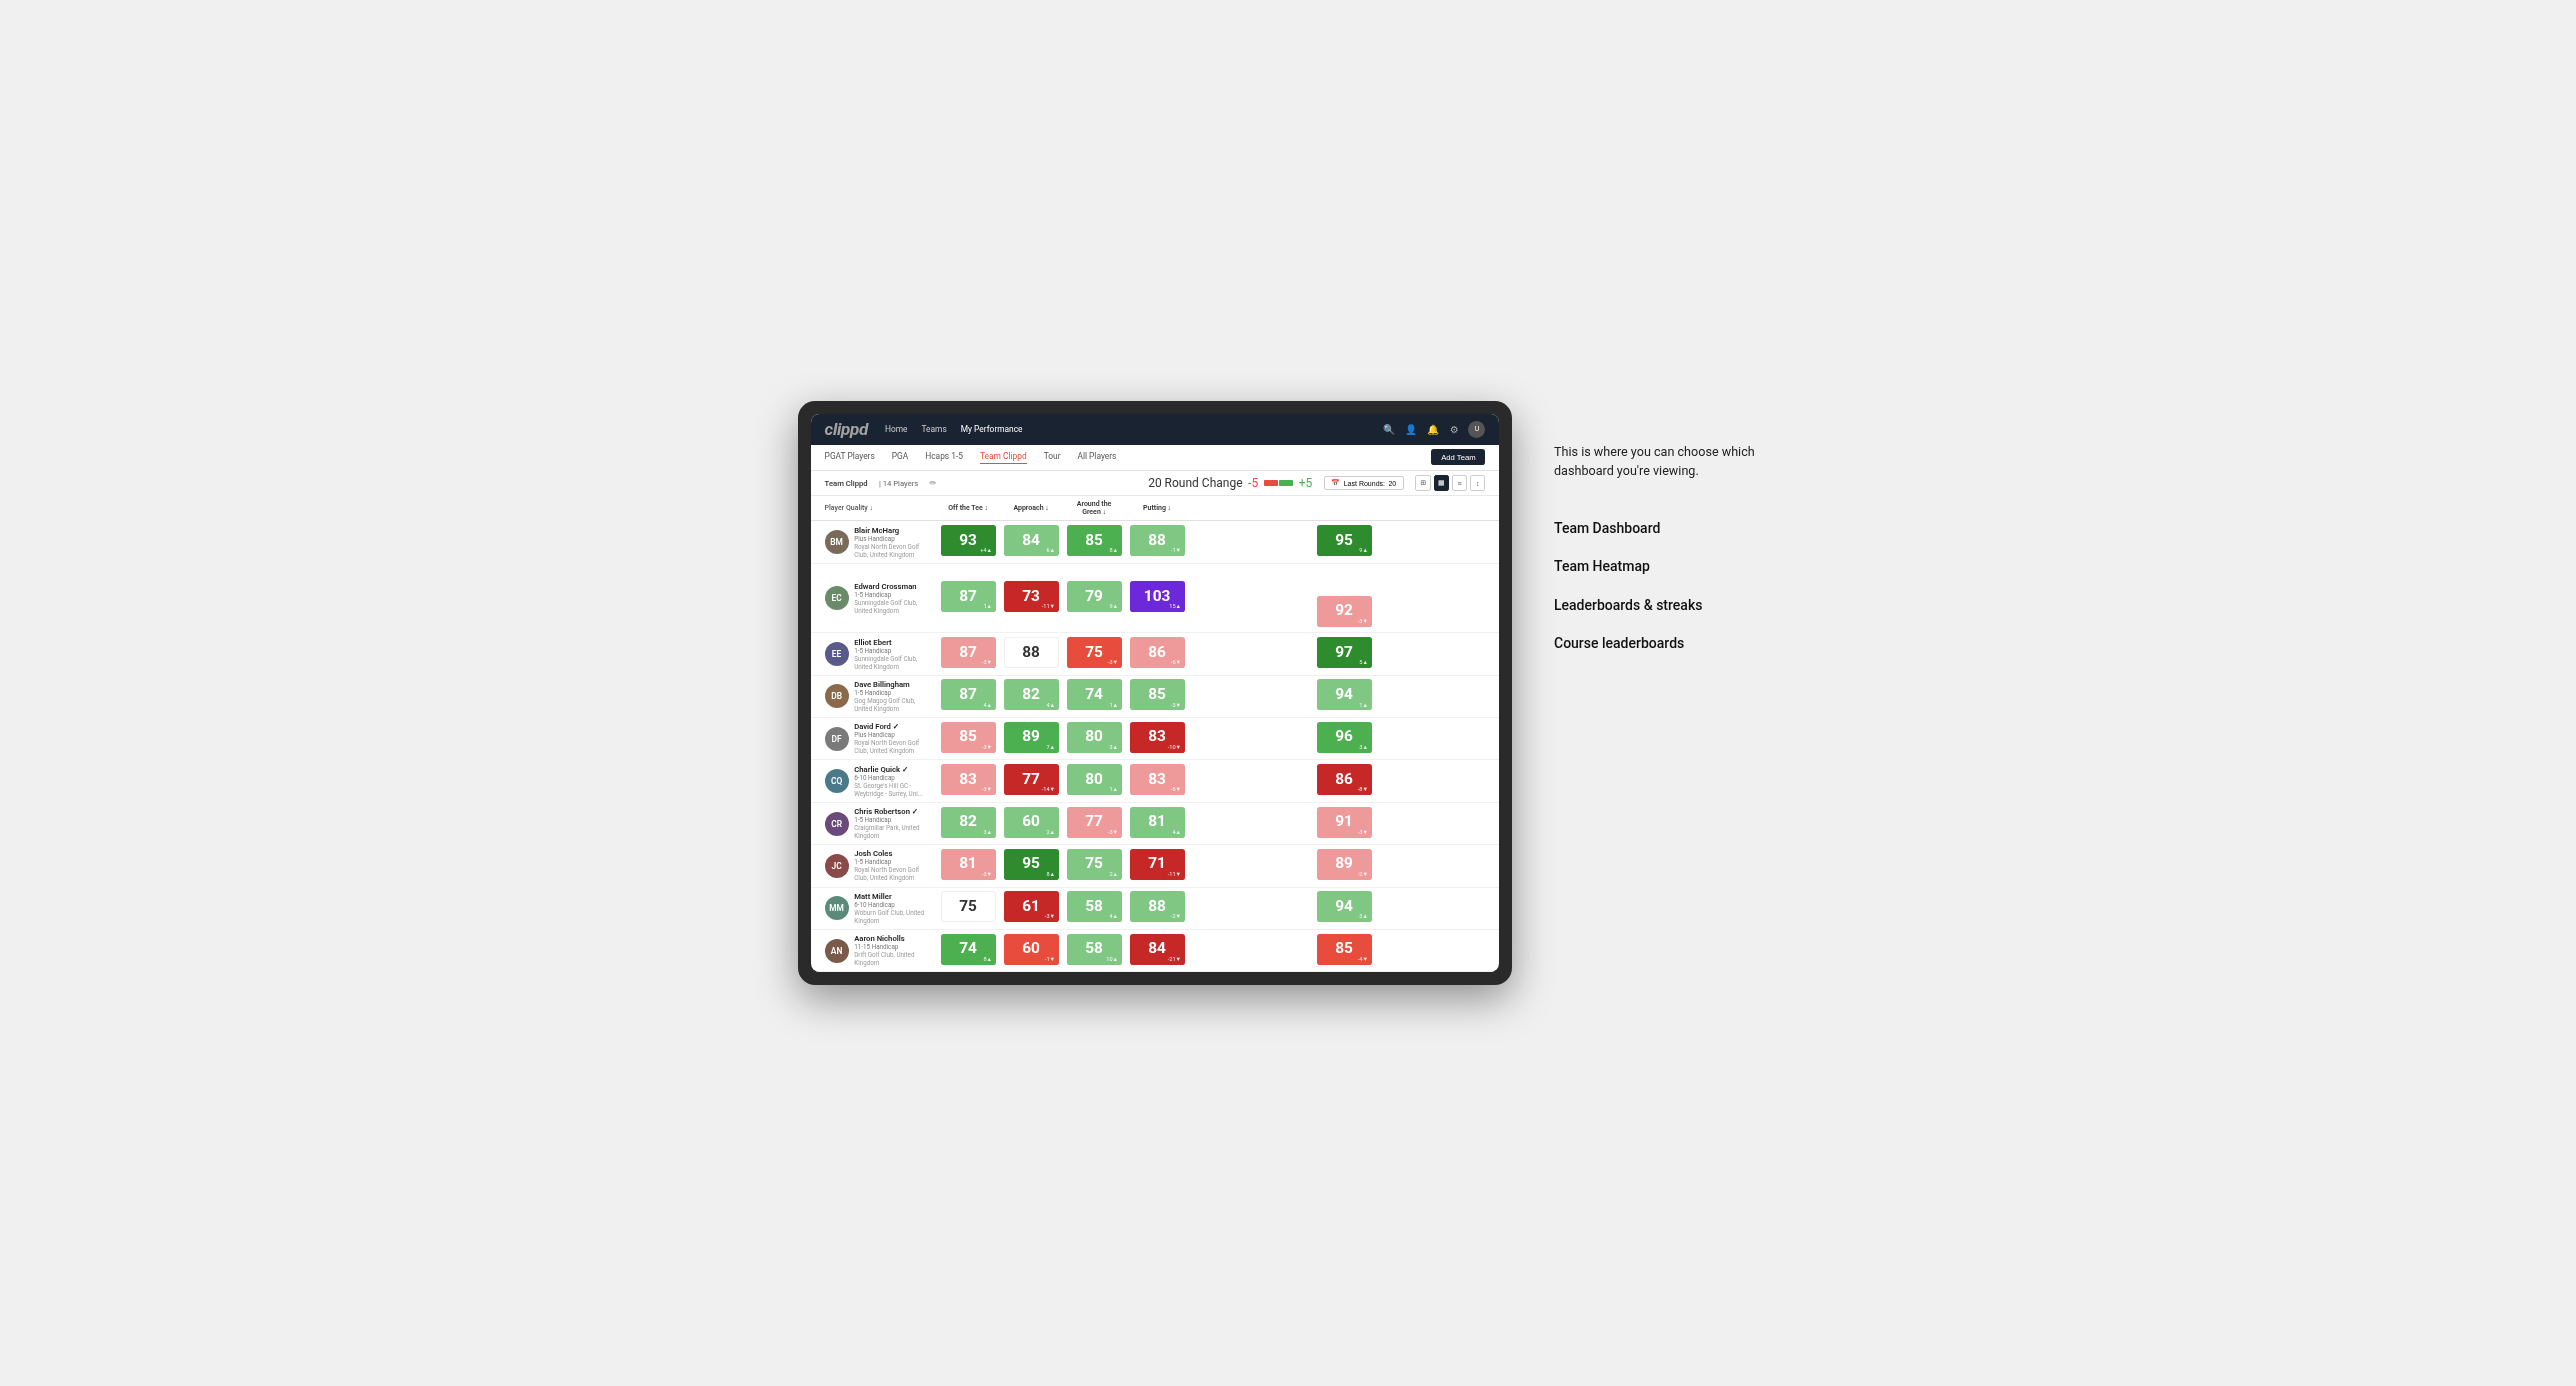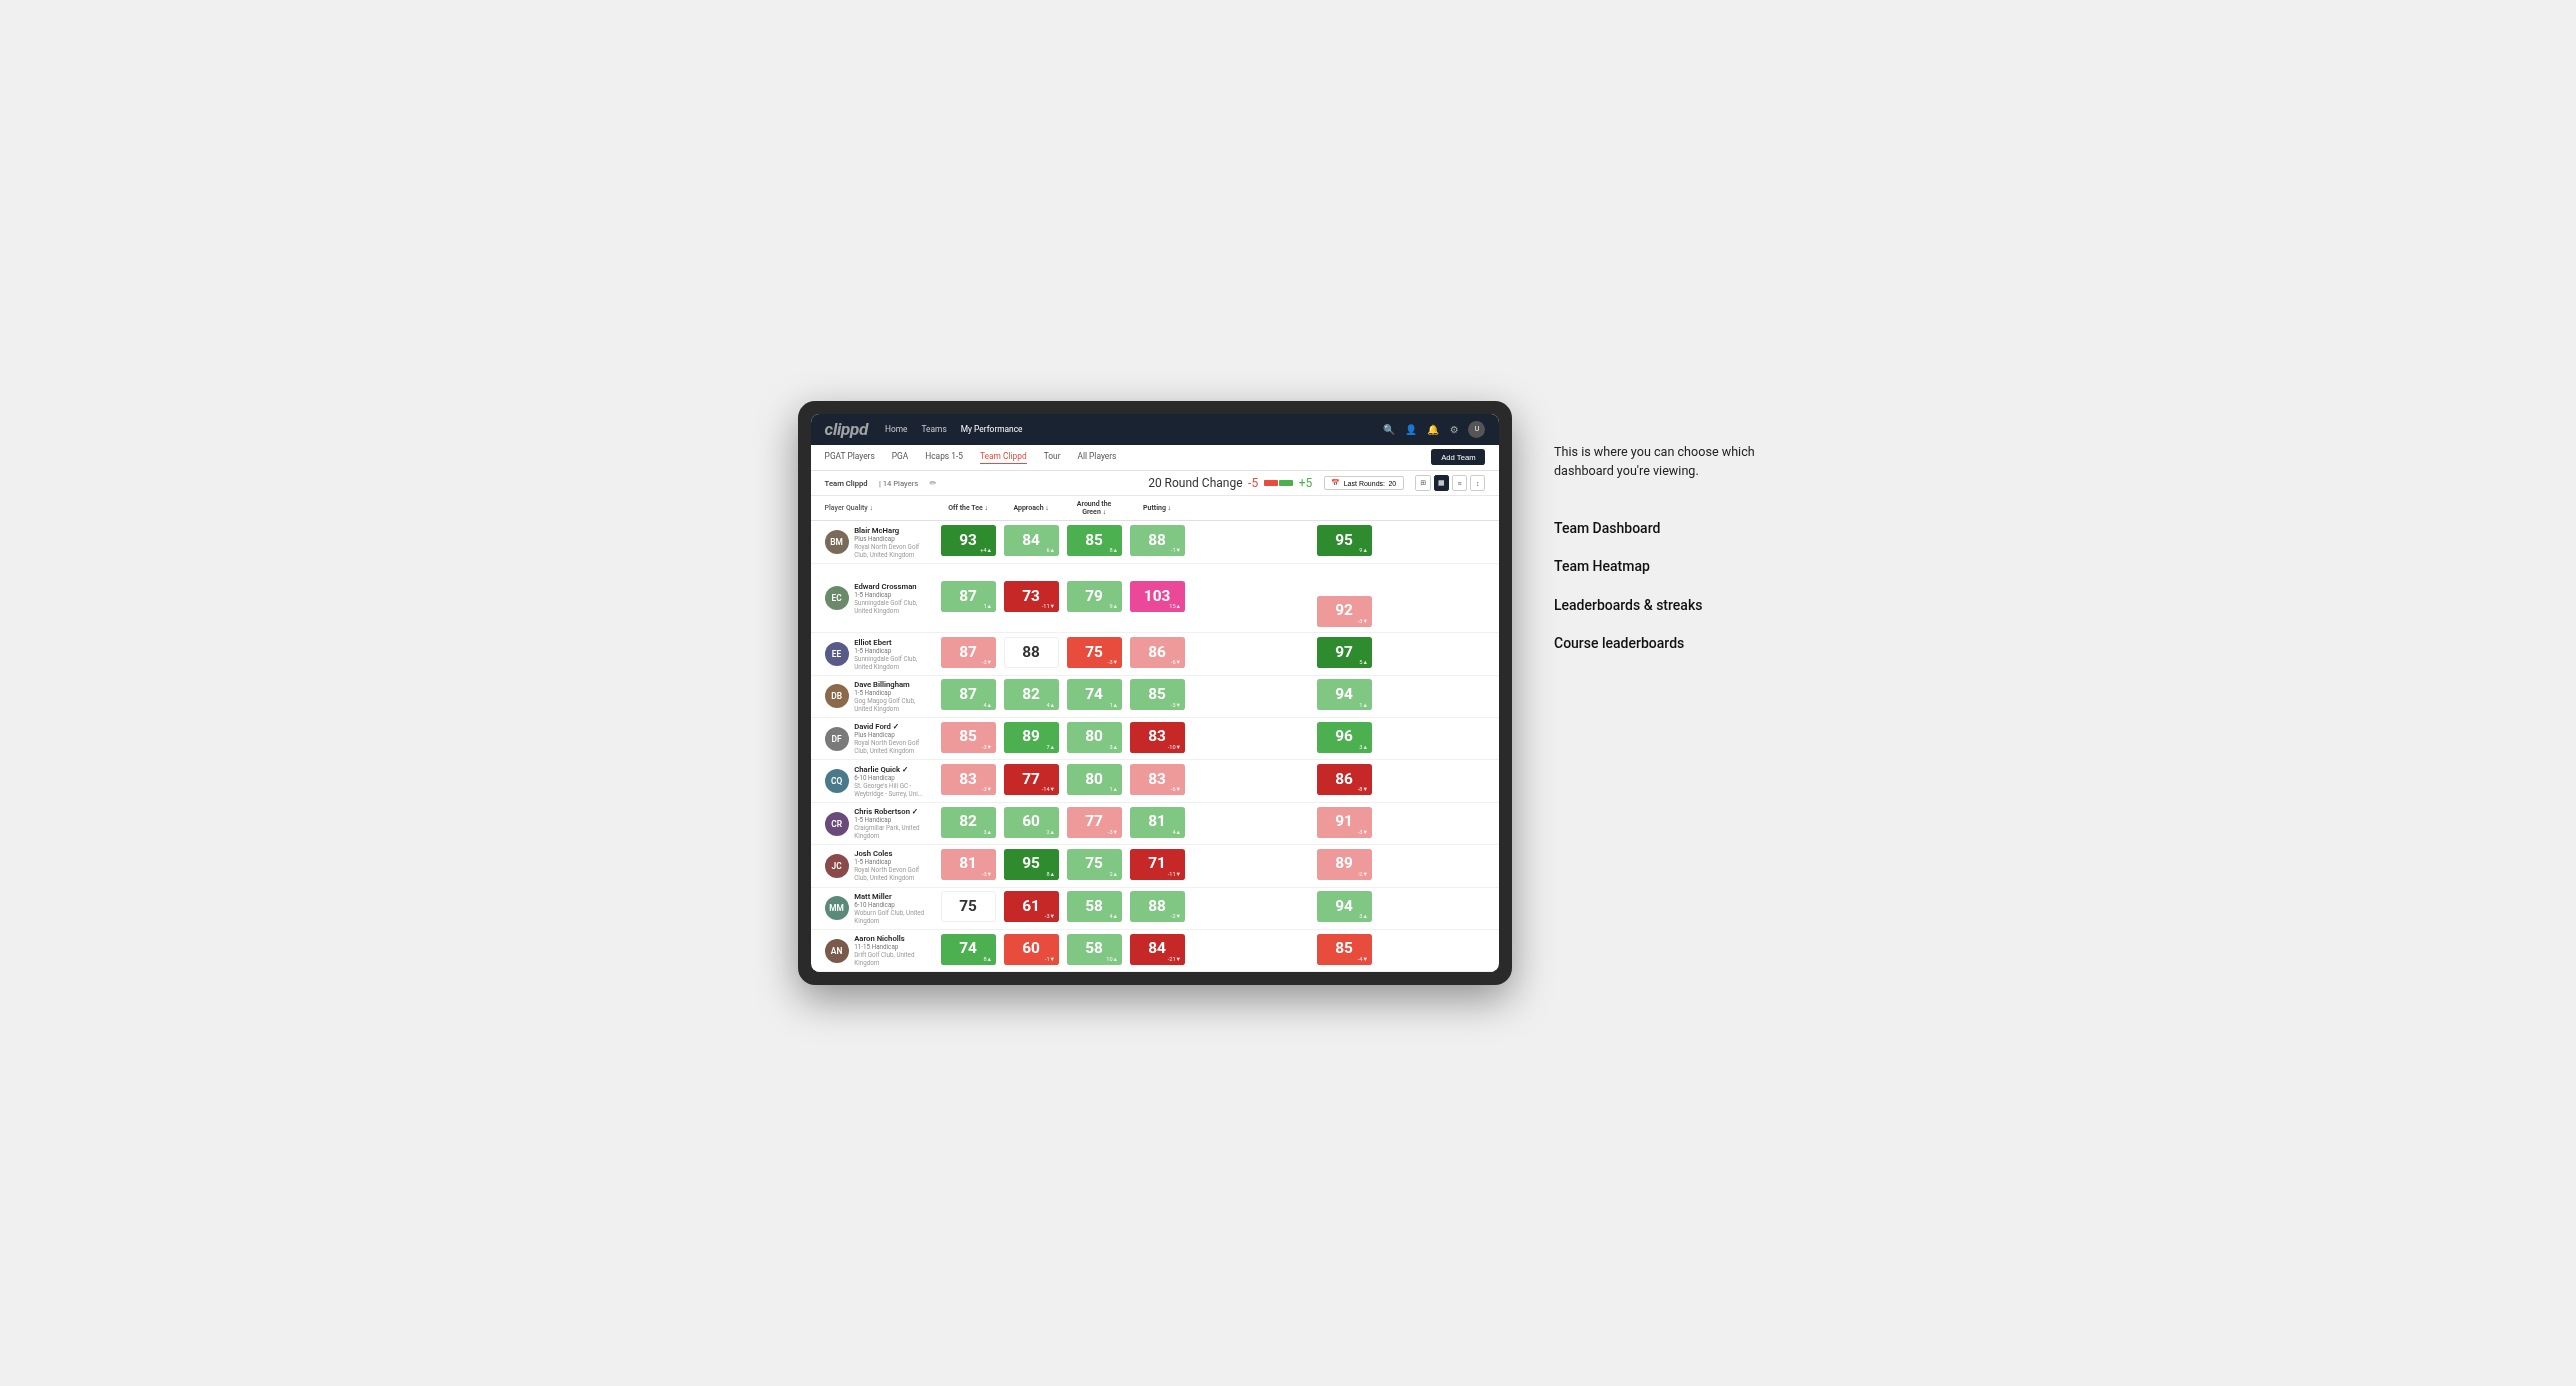--- a/index.html
+++ b/index.html
@@ -475,21 +475,21 @@
                   <span class="score-change" style="position: absolute; bottom: 2.8px; right: 3.5px; font-size: 5.6px; color: rgba(255, 255, 255, 0.9);">1▲</span>
                 </div></td>
               <td class="score-td"><div class="score-box" style="background: rgb(198, 40, 40); color: rgb(255, 255, 255); border: none;">
                   <span class="score-main">73</span>
                   <span class="score-change" style="position: absolute; bottom: 2.8px; right: 3.5px; font-size: 5.6px; color: rgba(255, 255, 255, 0.9);">-11▼</span>
                 </div></td>
               <td class="score-td"><div class="score-box" style="background: rgb(129, 199, 132); color: rgb(255, 255, 255); border: none;">
                   <span class="score-main">79</span>
                   <span class="score-change" style="position: absolute; bottom: 2.8px; right: 3.5px; font-size: 5.6px; color: rgba(255, 255, 255, 0.9);">9▲</span>
                 </div></td>
-              <td class="score-td"><div class="score-box" style="background: #ec4899; color: rgb(255, 255, 255); border: none; text-align: center;">
+              <td class="score-td"><div class="score-box" style="background: #6d28d9; color: rgb(255, 255, 255); border: none; text-align: center;">
                   <span class="score-main">103</span>
                   <span class="score-change" style="position: absolute; bottom: 2.8px; right: 3.5px; font-size: 5.6px; color: rgba(255, 255, 255, 0.9);">15▲</span>
                 </div></td>
               <td class="score-td"><div class="score-box" style="background: rgb(239, 154, 154); color: rgb(255, 255, 255); border: none; margin-top: 29px;">
                   <span class="score-main">92</span>
                   <span class="score-change" style="position: absolute; bottom: 2.8px; right: 3.5px; font-size: 5.6px; color: rgba(255, 255, 255, 0.9);">-3▼</span>
                 </div></td>
             </tr>
             <tr class="player-row">
               <td>

